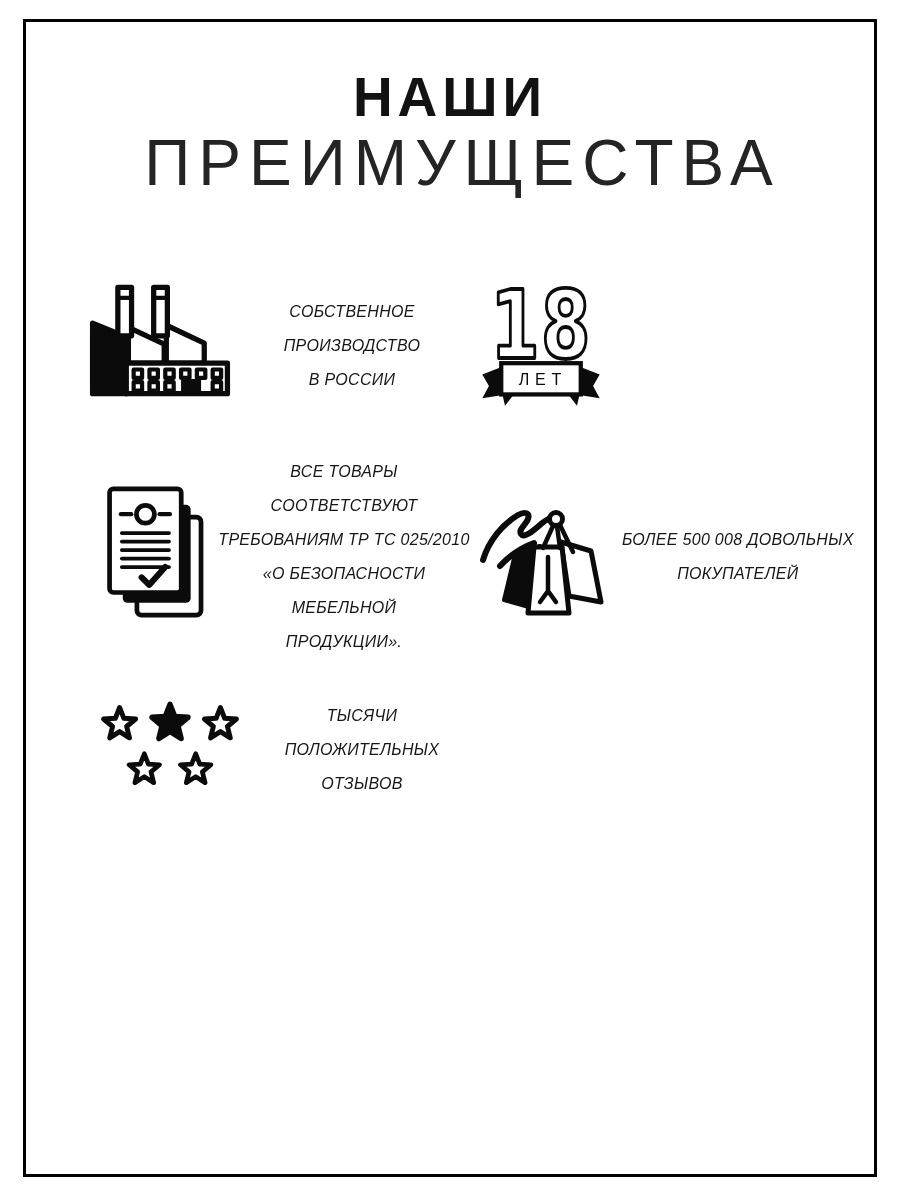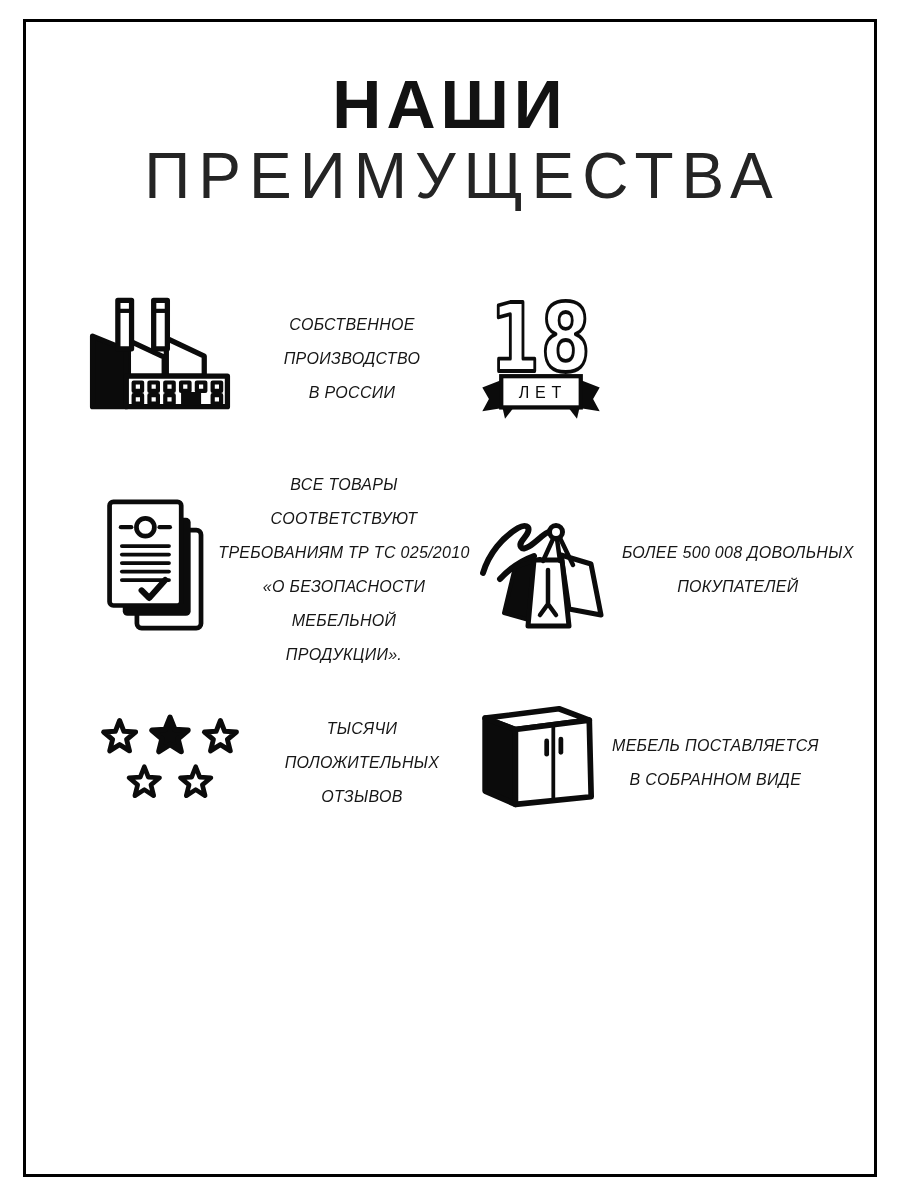--- a/index.html
+++ b/index.html
@@ -2,21 +2,21 @@
 <html><head>
 <meta charset="utf-8">
 <style>
   html,body{margin:0;padding:0;background:#ffffff;}
   body{width:900px;height:1200px;position:relative;overflow:hidden;
        font-family:"Liberation Sans",sans-serif;color:#161616;}
   .frame{position:absolute;left:23px;top:19px;width:854px;height:1158px;
          border:3px solid #000;box-sizing:border-box;background:#fff;}
   .title-bold{margin:48px 0 0 0;text-align:center;
               font-family:"Liberation Sans",sans-serif;font-weight:700;
-              font-size:68px;line-height:1;letter-spacing:5px;color:#121212;}
+              font-size:55px;line-height:1;letter-spacing:5px;color:#121212;}
   .title-light{margin:6px 0 0 0;text-align:center;
                font-family:"Liberation Sans",sans-serif;font-weight:200;
                font-size:64px;line-height:1;letter-spacing:8px;color:#242424;padding-left:25px;}
   .grid{display:grid;grid-template-columns:384px 384px;row-gap:28px;
         width:768px;margin:70px 0 0 60px;}
   .cell{display:flex;flex-direction:row;align-items:center;}
   .icon-box{display:flex;align-items:center;justify-content:center;}
   .row1 .icon-box{height:150px;}
   .row2 .icon-box{height:152px;}
   .row3 .icon-box{height:112px;}
@@ -147,31 +147,15 @@
             <use href="#star-shape" transform="translate(136,36)" fill="#fff"></use>
             <use href="#star-shape" transform="translate(59,82) scale(0.95)" fill="#fff"></use>
             <use href="#star-shape" transform="translate(111,82) scale(0.95)" fill="#fff"></use>
           </g>
         </svg>
       </div>
       <p class="caption">ТЫСЯЧИ ПОЛОЖИТЕЛЬНЫХ
 ОТЗЫВОВ</p>
     </div>
 
-    <div class="cell row3">
-      <div class="icon-box">
-        <svg width="142" height="122" viewBox="0 0 150 122">
-          <g stroke="#0b0b0b" stroke-width="6" stroke-linejoin="round">
-            <polygon points="16,20 94,10 126,22 48,32" fill="#fff"></polygon>
-            <polygon points="16,20 48,32 48,111 16,97" fill="#0b0b0b"></polygon>
-            <polygon points="48,32 126,22 128,103 48,111" fill="#fff"></polygon>
-            <line x1="88" y1="27" x2="88" y2="107" stroke-width="4"></line>
-            <line x1="81" y1="44" x2="81" y2="58" stroke-width="5" stroke-linecap="round"></line>
-            <line x1="96" y1="42" x2="96" y2="56" stroke-width="5" stroke-linecap="round"></line>
-          </g>
-        </svg>
-      </div>
-      <p class="caption">МЕБЕЛЬ ПОСТАВЛЯЕТСЯ
-В СОБРАННОМ ВИДЕ</p>
-    </div>
 
   </div>
 </div>
 
 </body></html>

